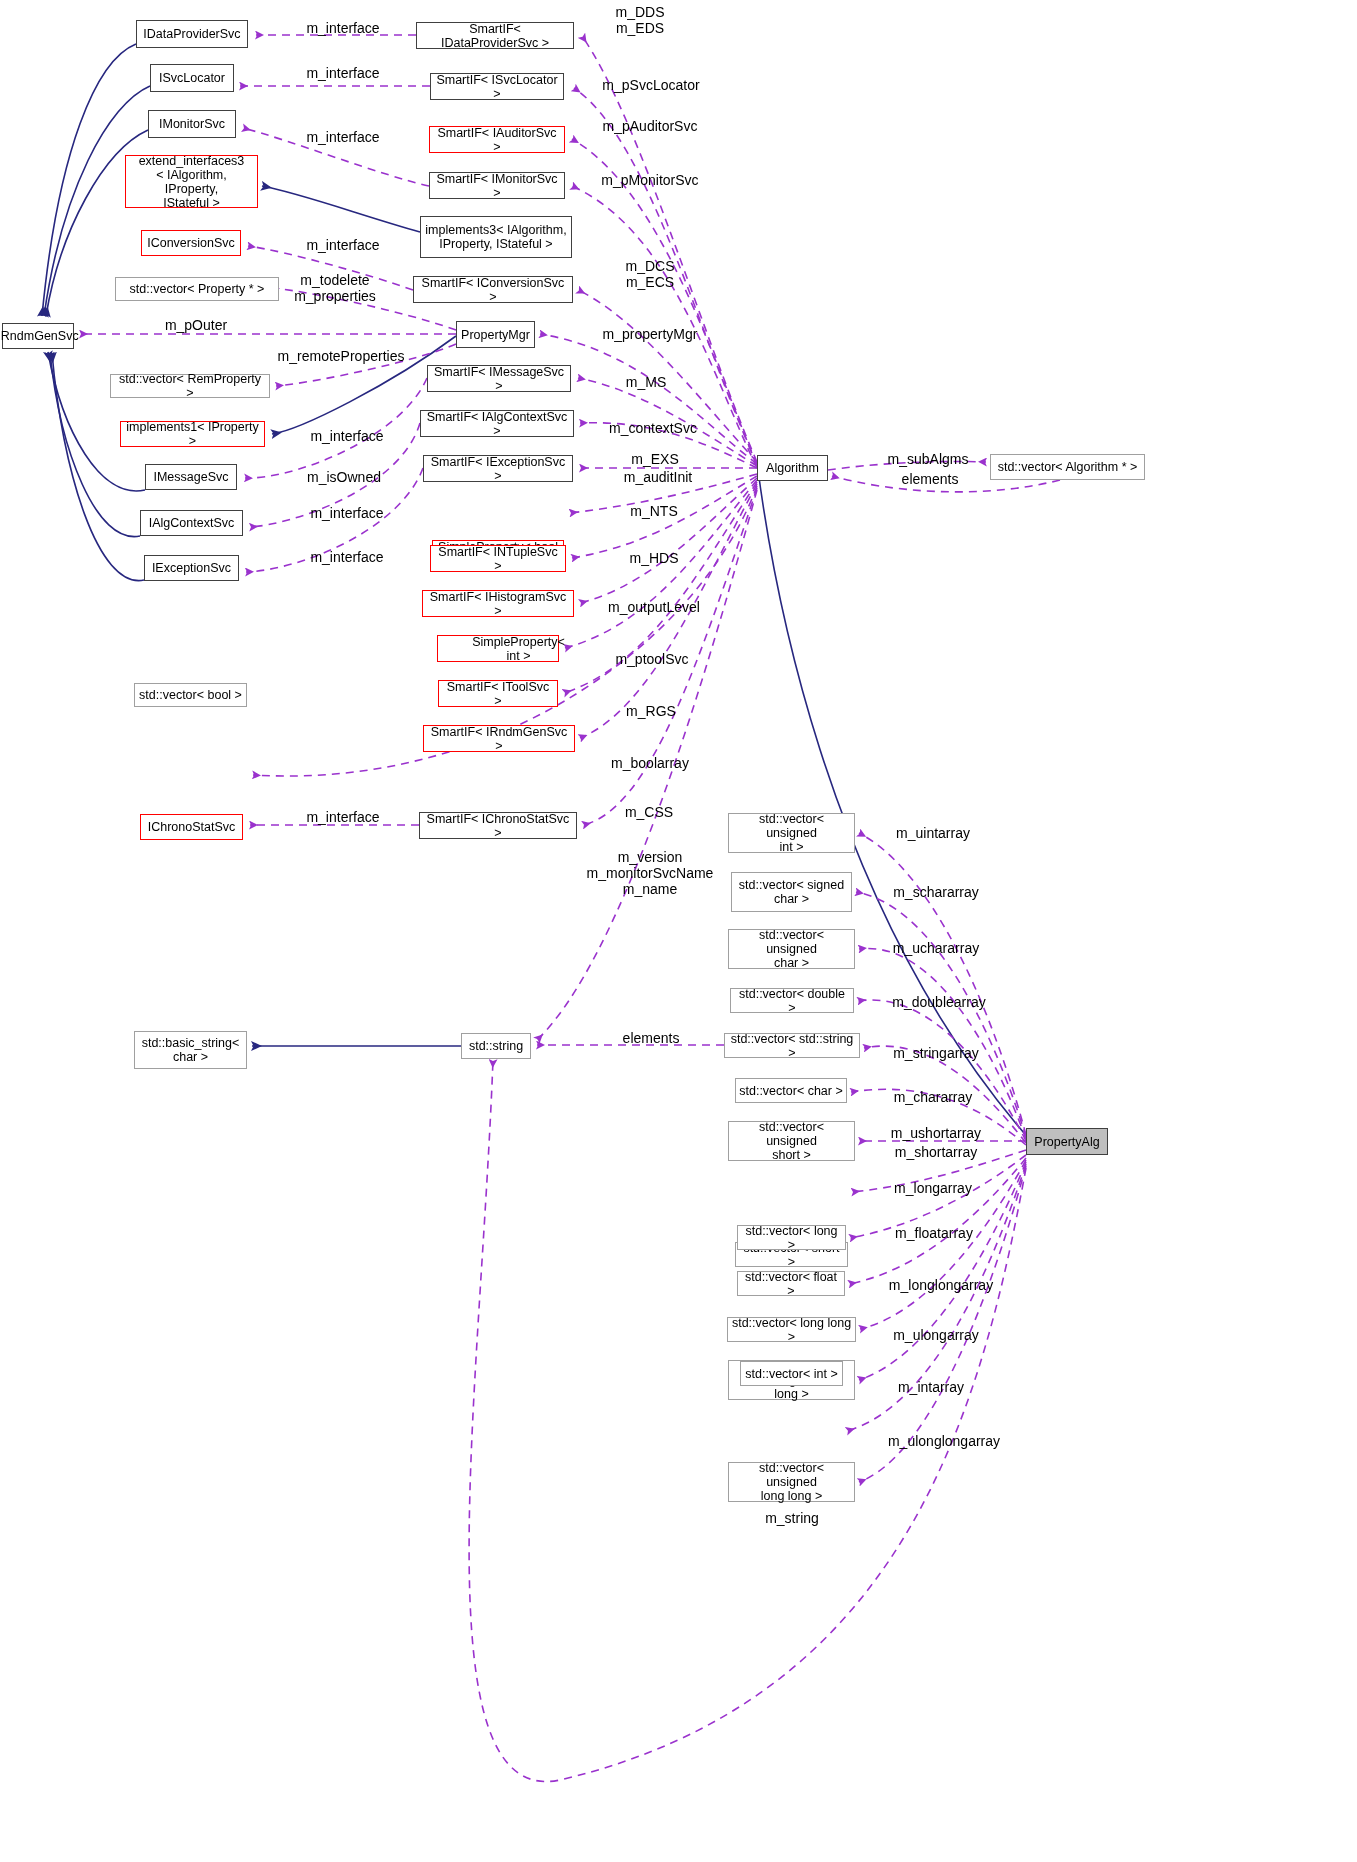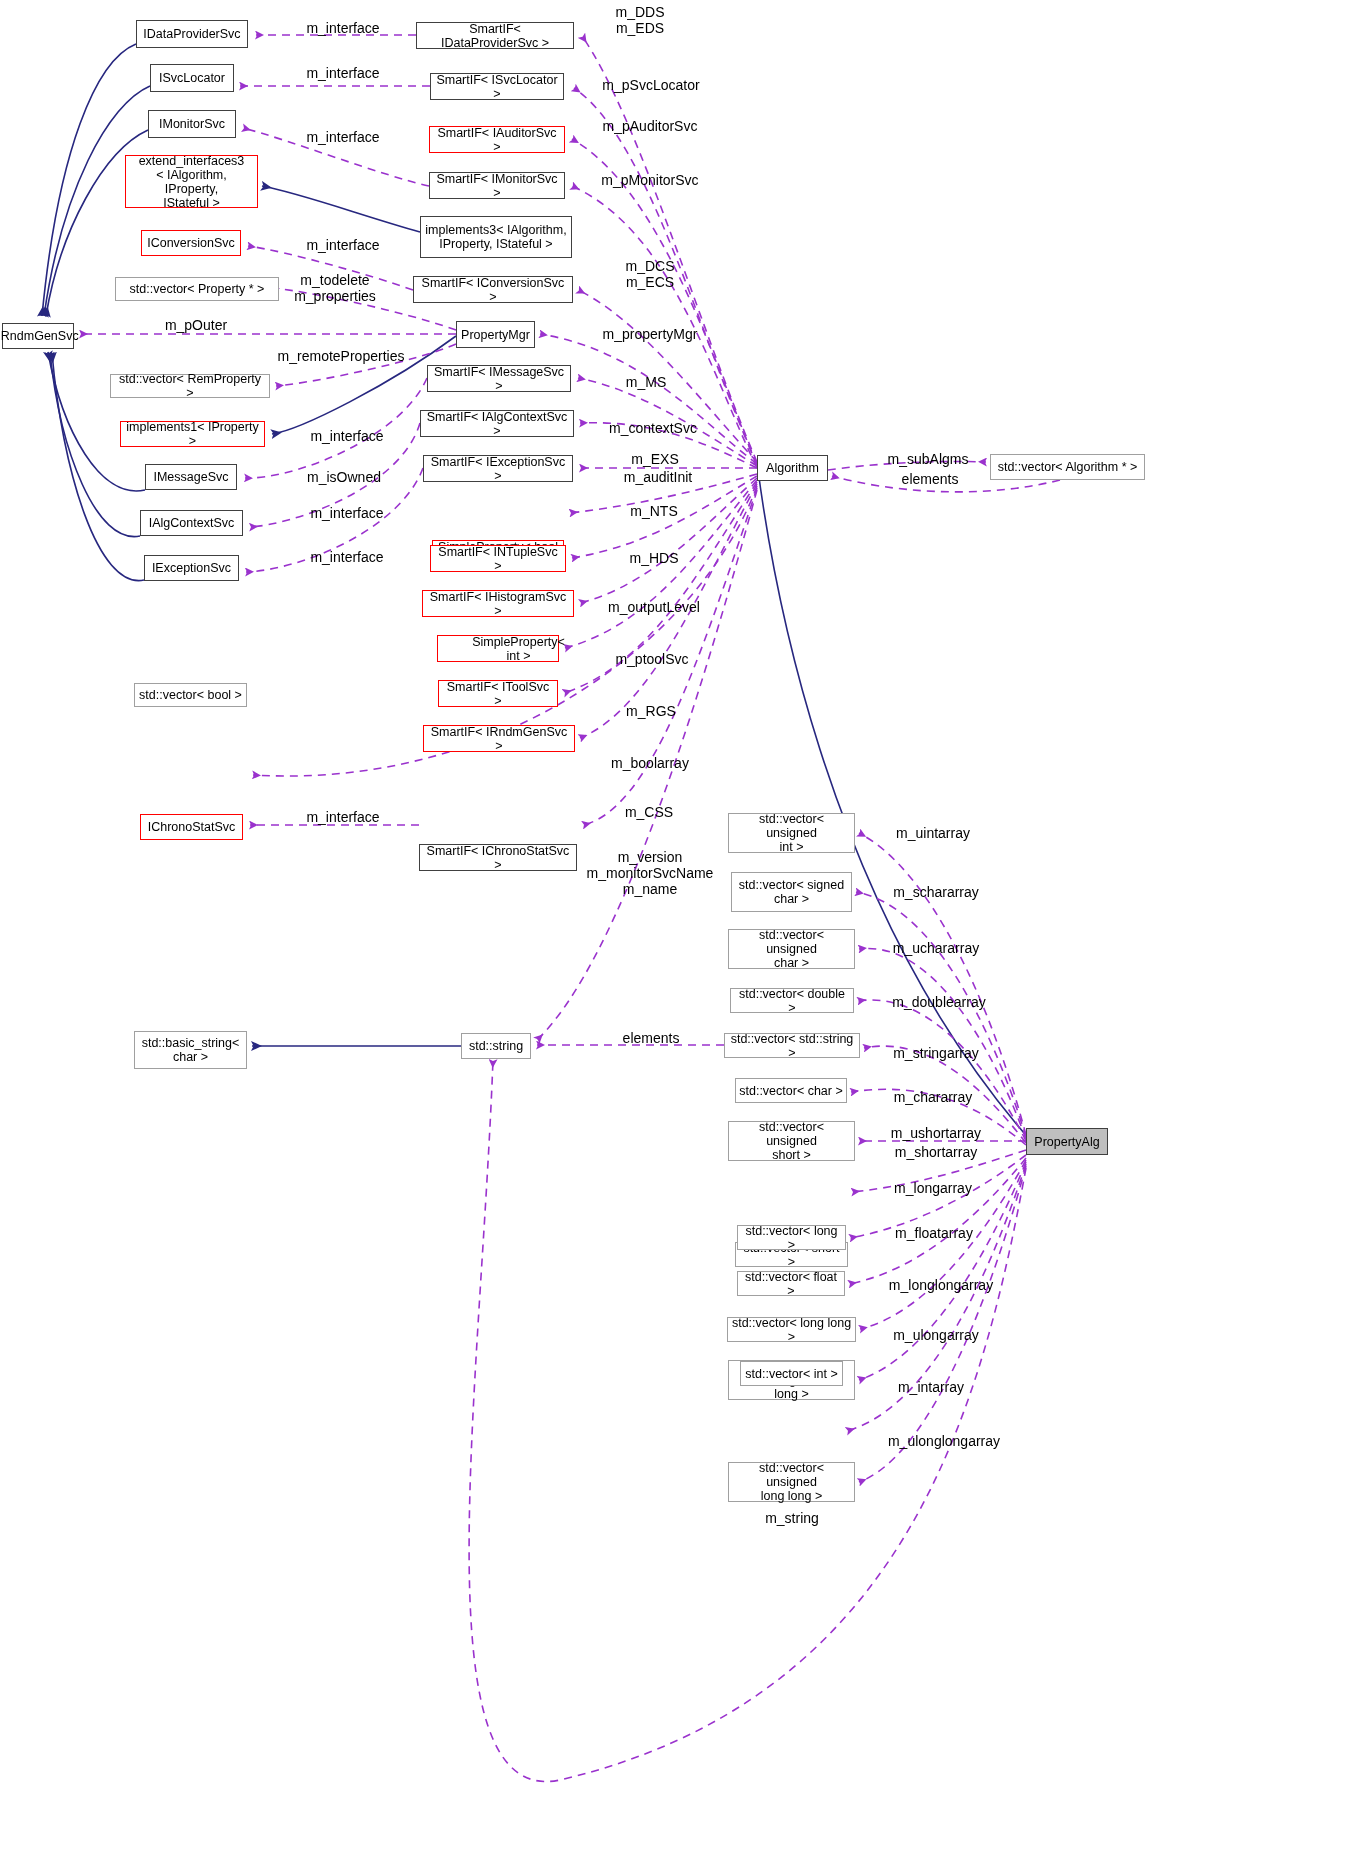--- a/index.html
+++ b/index.html
@@ -176,21 +176,21 @@
   <div class="node dark" style="left:456px;top:321px;width:79px;height:27px;">PropertyMgr</div>
   <div class="node dark" style="left:427px;top:365px;width:144px;height:27px;">SmartIF&lt; IMessageSvc &gt;</div>
   <div class="node dark" style="left:420px;top:410px;width:154px;height:27px;">SmartIF&lt; IAlgContextSvc &gt;</div>
   <div class="node dark" style="left:423px;top:455px;width:150px;height:27px;">SmartIF&lt; IExceptionSvc &gt;</div>
   <div class="node red" style="left:432px;top:500px;width:132px;height:27px;margin-top:40px;">SimpleProperty&lt; bool &gt;</div>
   <div class="node red" style="left:430px;top:545px;width:136px;height:27px;">SmartIF&lt; INTupleSvc &gt;</div>
   <div class="node red" style="left:422px;top:590px;width:152px;height:27px;">SmartIF&lt; IHistogramSvc &gt;</div>
   <div class="node red" style="left:437px;top:635px;width:122px;height:27px;padding-left:44px;">SimpleProperty&lt; int &gt;</div>
   <div class="node red" style="left:438px;top:680px;width:120px;height:27px;">SmartIF&lt; IToolSvc &gt;</div>
   <div class="node red" style="left:423px;top:725px;width:152px;height:27px;">SmartIF&lt; IRndmGenSvc &gt;</div>
-  <div class="node dark" style="left:419px;top:812px;width:158px;height:27px;margin-top:32px;">SmartIF&lt; IChronoStatSvc &gt;</div>
+  <div class="node dark" style="left:419px;top:812px;width:158px;height:27px;">SmartIF&lt; IChronoStatSvc &gt;</div>
   <div class="node grey" style="left:461px;top:1033px;width:70px;height:26px;">std::string</div>
 
   <div class="node dark" style="left:757px;top:455px;width:71px;height:26px;">Algorithm</div>
   <div class="node grey" style="left:990px;top:454px;width:155px;height:26px;">std::vector&lt; Algorithm * &gt;</div>
 
   <div class="node grey" style="left:728px;top:813px;width:127px;height:40px;">std::vector&lt; unsigned
 int &gt;</div>
   <div class="node grey" style="left:731px;top:872px;width:121px;height:40px;">std::vector&lt; signed
 char &gt;</div>
   <div class="node grey" style="left:728px;top:929px;width:127px;height:40px;">std::vector&lt; unsigned

